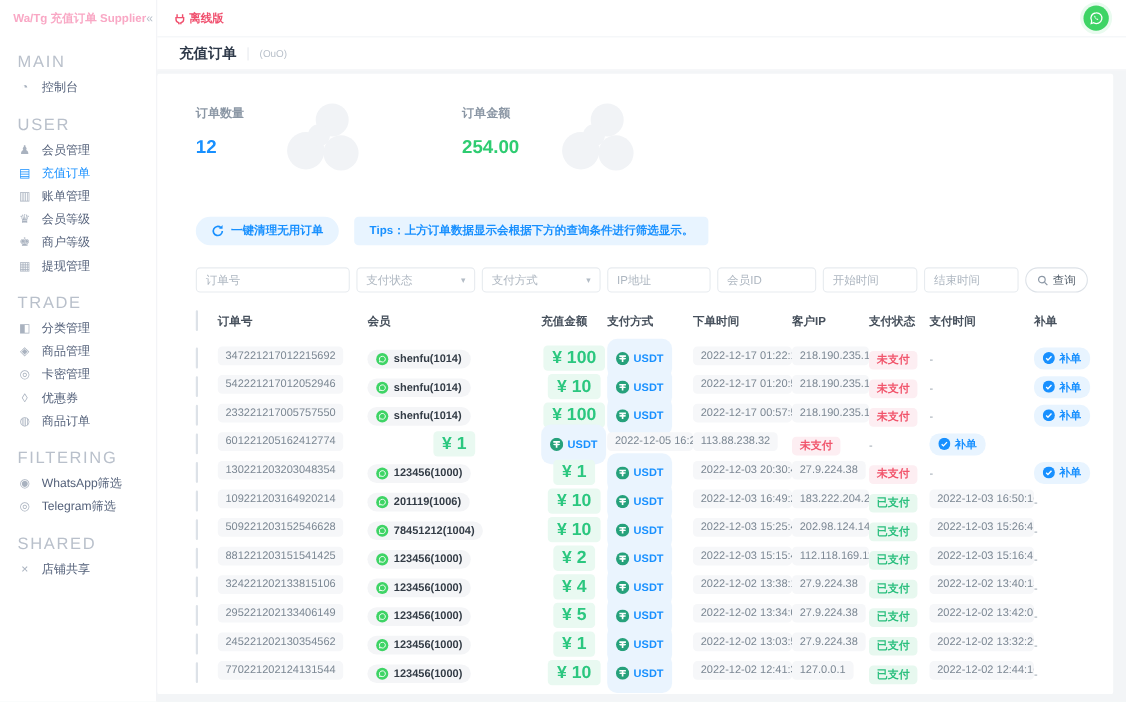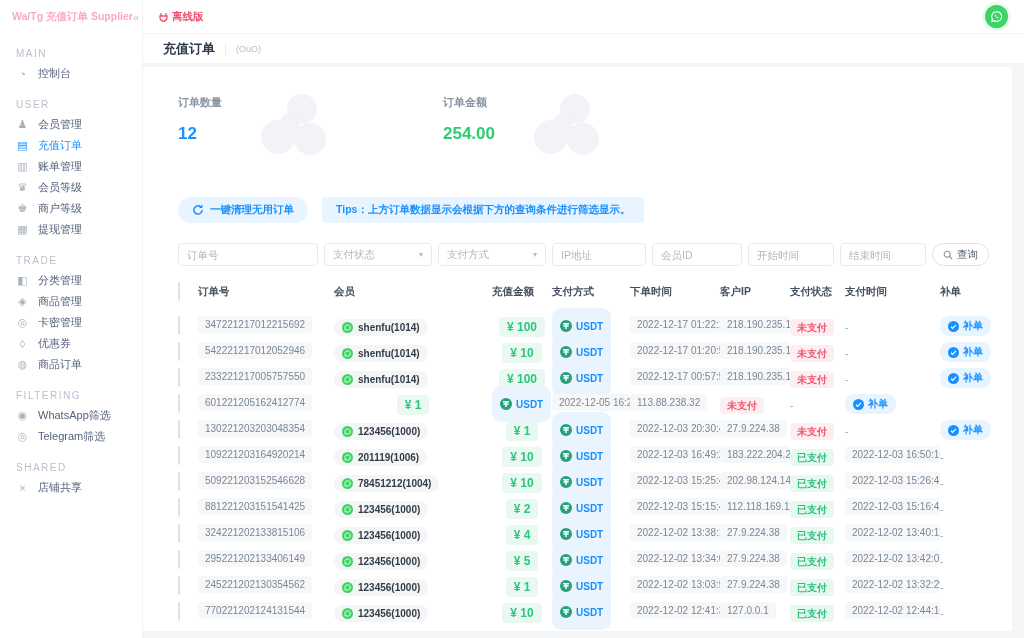--- a/index.html
+++ b/index.html
@@ -5,21 +5,21 @@
   * { margin:0; padding:0; box-sizing:border-box; }
   html,body { width:1024px; height:638px; overflow:hidden; background:#f3f5f7;
     font-family:"Liberation Sans","DejaVu Sans",sans-serif; }
   .app { display:flex; width:1024px; height:638px; }
 
   
   .sidebar { width:143px; background:#fff; border-right:1px solid #f0f2f5; flex:none; overflow:hidden; }
   .logo-row { height:33px; display:flex; align-items:center; justify-content:space-between; padding:0 10px 0 12px; }
   .logo { color:#f9a8c5; font-size:10.5px; font-weight:bold; white-space:nowrap; }
   .collapse { color:#b7bfc9; font-size:11px; cursor:pointer; }
-  .nav-section-title { color:#b9c0cb; font-size:10px; letter-spacing:1.5px; margin:15px 0 4px 16px; }
+  .nav-section-title { color:#b9c0cb; font-size:15px; letter-spacing:1.5px; margin:15px 0 4px 16px; }
   .nav-item { display:flex; align-items:center; gap:9px; padding:5px 0 5px 16px; height:21px;
     font-size:11px; color:#54617a; cursor:pointer; white-space:nowrap; }
   .nav-item .nav-icon { width:13px; text-align:center; color:#a9b2bf; font-size:11px; }
   .nav-item.active, .nav-item.active .nav-icon { color:#1890ff; }
 
   
   .main { flex:1; display:flex; flex-direction:column; min-width:0; }
   .topbar { height:33px; background:#fff; display:flex; align-items:center;
     justify-content:space-between; padding:0 16px; }
   .offline-tag { display:flex; align-items:center; gap:4px; color:#f0506e; font-size:10.5px; font-weight:bold; cursor:pointer; }
@@ -29,21 +29,21 @@
   .titlebar { height:31px; background:#fff; border-top:1px solid #f2f4f7; border-bottom:1px solid #f2f4f7;
     display:flex; align-items:center; padding:0 20px; gap:10px; }
   .page-title { font-size:13px; font-weight:bold; color:#2f3a4a; }
   .title-divider { width:1px; height:12px; background:#e7eaee; }
   .page-subtitle { font-size:9px; color:#b7bfc9; }
 
   .content { flex:1; background:#f3f5f7; padding:3px 12px 7px 0; min-height:0; }
   .card { background:#fff; height:100%; border-radius:2px; padding:28px 20px 0 35px; overflow:hidden; }
 
   
-  .stats-row { display:flex; gap:55px; margin-bottom:38px; }
+  .stats-row { display:flex; gap:32px; margin-bottom:38px; }
   .stat { display:flex; gap:28px; width:210px; }
   .stat-label { font-size:11px; color:#8b97a5; font-weight:bold; margin-bottom:14px; }
   .stat-value { font-size:17px; font-weight:bold; }
   .stat-blob { margin-top:-6px; }
 
   
   .action-row { display:flex; align-items:center; gap:14px; margin-bottom:20px; }
   .clean-btn { display:flex; align-items:center; gap:6px; background:#e8f4ff; color:#1890ff;
     border:none; font-size:10.5px; font-weight:bold; padding:6px 14px; border-radius:14px; cursor:pointer;
     font-family:inherit; }
@@ -68,21 +68,21 @@
     align-items:center; height:26px; }
   .t-head { height:24px; margin-bottom:4px; }
   .t-head .th { font-size:10.5px; font-weight:bold; color:#46505c; }
   .cb { width:12px; height:12px; border:1px solid #dde2e8; border-radius:3px; background:#fbfcfd; cursor:pointer; }
   .pill { display:inline-block; background:#f6f7f9; color:#7b8793; font-size:10px;
     padding:3px 7px; border-radius:4px; white-space:nowrap; max-width:100%; overflow:hidden; }
   .member-pill { display:inline-flex; align-items:center; gap:5px; background:#f4f5f7;
     color:#333c46; font-size:10px; font-weight:bold; padding:3px 8px; border-radius:9px; white-space:nowrap; }
   .wa-dot { width:11px; height:11px; border-radius:50%; background:#3ed465; flex:none;
     display:inline-flex; align-items:center; justify-content:center; }
-  .amount-pill { background:#e9f9f1; color:#2bc77f; font-weight:bold; font-size:12px;
+  .amount-pill { background:#e9f9f1; color:#2bc77f; font-weight:bold; font-size:16px;
     padding:3px 8px; border-radius:4px; }
   .method-pill { display:inline-flex; align-items:center; gap:4px; background:#eaf4fe;
     color:#1890ff; font-size:10px; font-weight:bold; padding:12px 8px; border-radius:9px; }
   .status-pill { font-size:10px; font-weight:bold; padding:3px 7px; border-radius:4px; }
   .status-unpaid { background:#fdeef2; color:#f1556c; }
   .status-paid { background:#e7f8ef; color:#2bbf7e; }
   .dash { color:#97a1ac; font-size:10px; }
   .supp-link { display:inline-flex; align-items:center; gap:4px; background:#e8f4ff; color:#1890ff;
     font-size:10px; font-weight:bold; padding:3px 8px; border-radius:9px; cursor:pointer; }
   .t-cell { min-width:0; }

